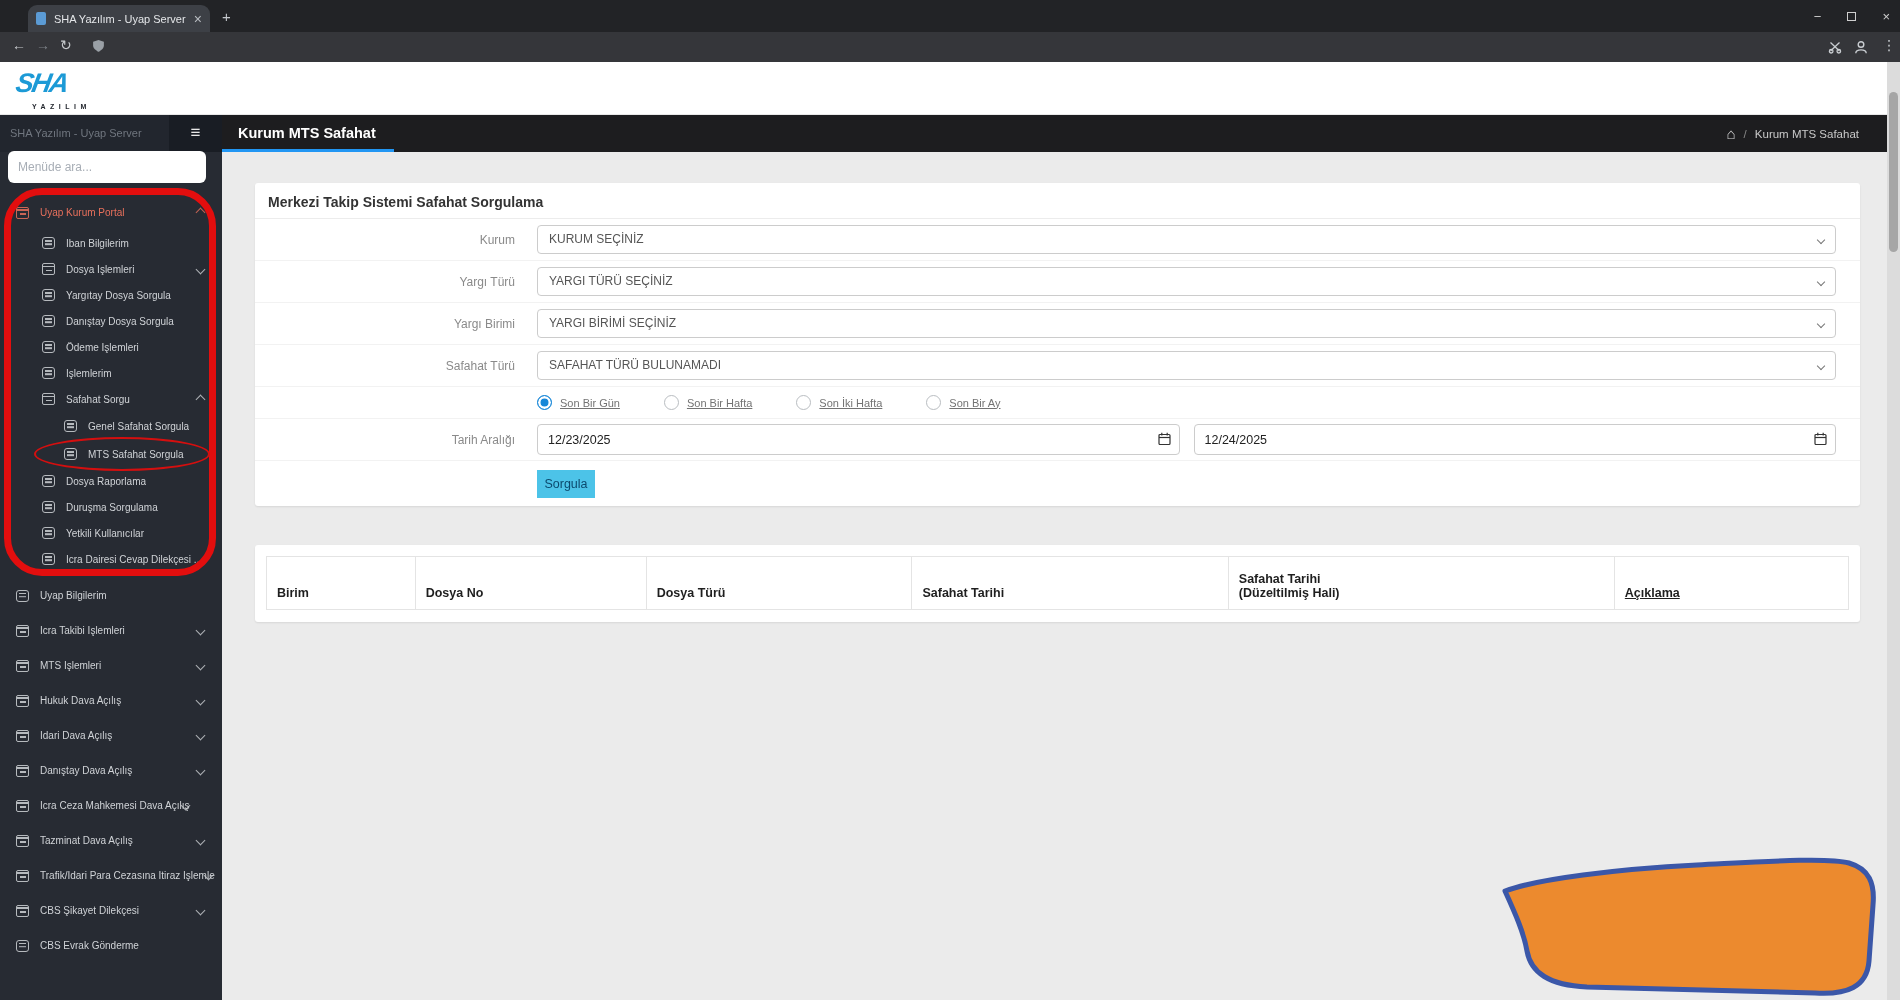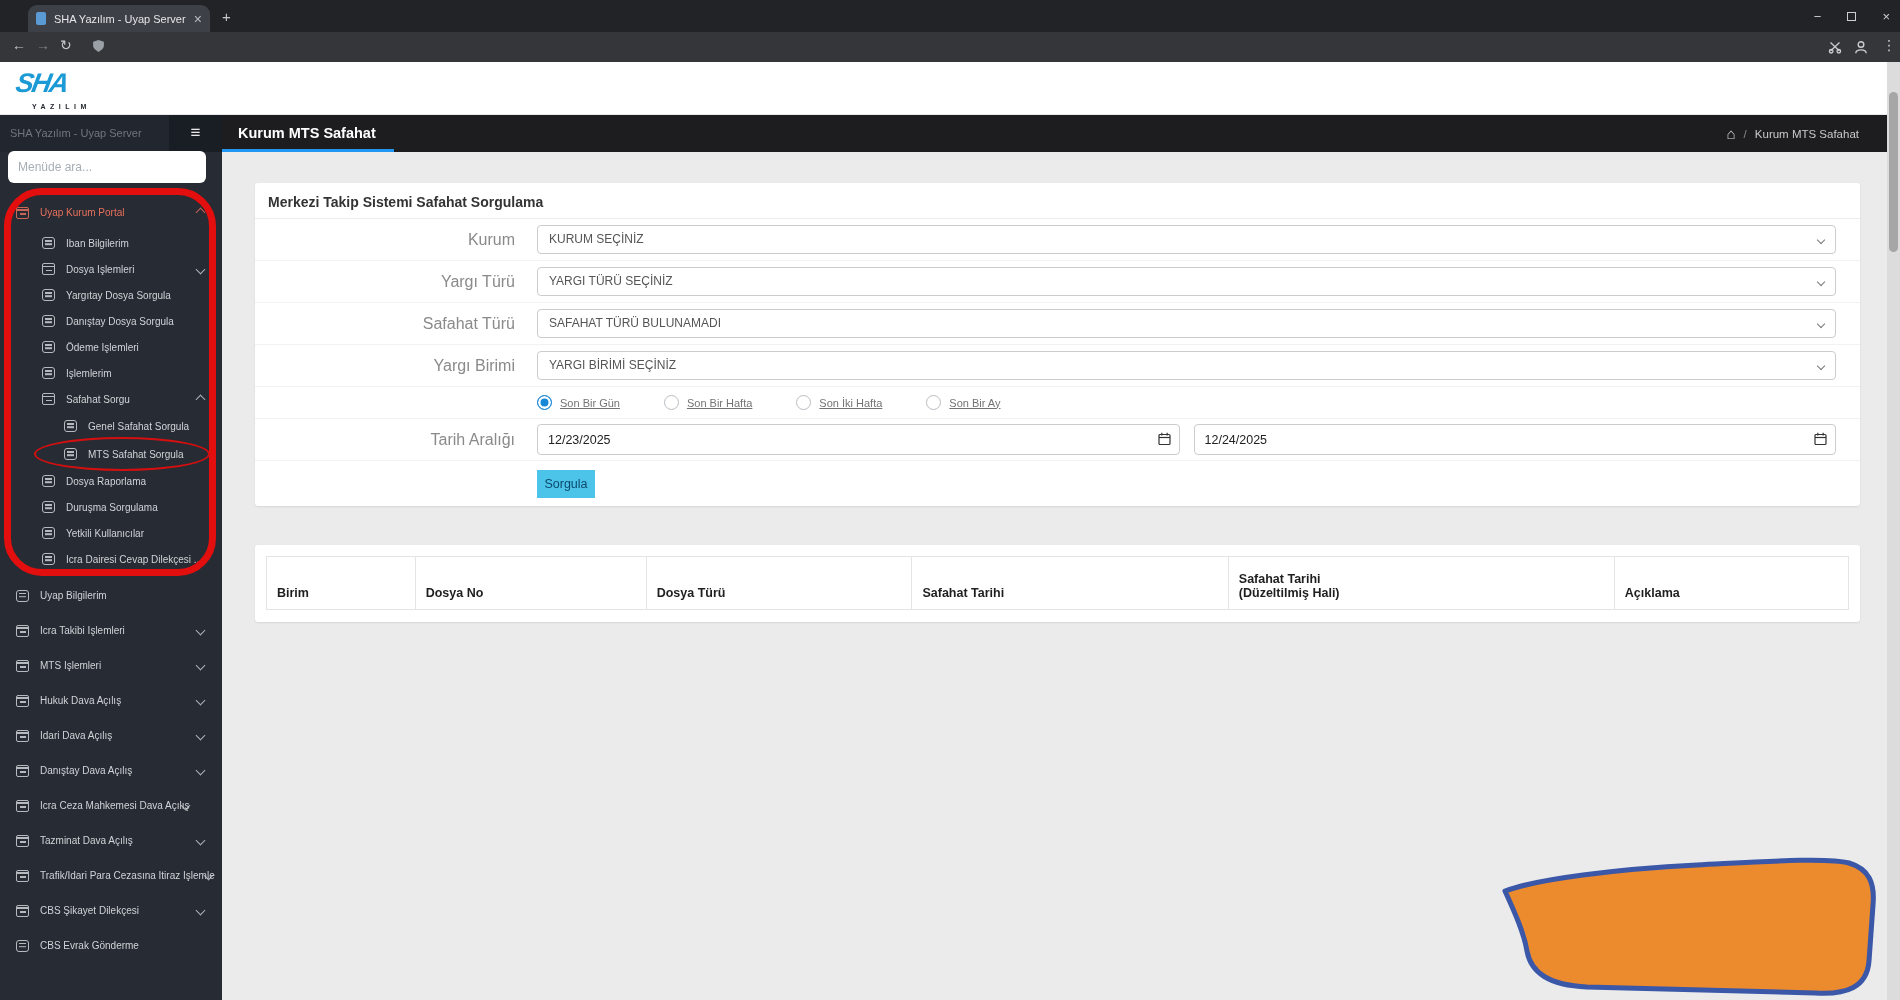--- a/index.html
+++ b/index.html
@@ -76,39 +76,39 @@
   #ann-ellipse { position:absolute; left:34px; top:437px; width:176px; height:34px; border:2px solid #d40f0f; border-radius:50%; z-index:41; pointer-events:none; }
 
   
   #main { position:absolute; left:222px; top:152px; width:1665px; height:848px; background:#ebebeb; }
   .card { position:absolute; background:#fff; border-radius:3px; box-shadow:0 1px 2px rgba(0,0,0,.09); }
   #card1 { left:33px; top:31px; width:1605px; height:323px; }
   #ftitle { height:36px; line-height:38px; padding-left:13px; font-size:14px; font-weight:bold; color:#333; border-bottom:1px solid #ececec; }
   .frow { display:flex; align-items:center; height:42px; border-bottom:1px solid #f2f2f2; }
   .frow.radr { height:32px; }
   .frow.subr { height:45px; border-bottom:none; }
-  .flabel { width:282px; padding-right:22px; text-align:right; font-size:16px; color:#8a8a8a; flex:none;padding-left:20px; }
+  .flabel { width:282px; padding-right:22px; text-align:right; font-size:12px; color:#8a8a8a; flex:none;padding-left:20px; }
   .fctl { flex:1; margin-right:24px; position:relative; }
   .select { height:29px; line-height:27px; border:1px solid #ccc; border-radius:4px; padding-left:11px; font-size:12px; color:#555; background:#fff; cursor:pointer; position:relative; }
   .scaret { position:absolute; right:11px; top:11px; width:6px; height:6px; border-right:1.6px solid #777; border-bottom:1.6px solid #777; transform:rotate(45deg); }
   .radios { display:flex; align-items:center; }
   .ritem { display:flex; align-items:center; margin-right:44px; cursor:pointer; }
   .radio { width:15px; height:15px; border:1.5px solid #b9bdc1; border-radius:50%; background:#fff; margin-right:8px; flex:none; }
   .radio.checked { background:#1787d8; border-color:#1787d8; box-shadow:inset 0 0 0 2.5px #fff; }
   .rlab { font-size:11px; color:#737373;text-decoration:underline; }
   .dates { display:flex; gap:14px; }
   .dwrap { flex:1; position:relative; }
   .dinput { width:100%; height:31px; border:1px solid #ccc; border-radius:4px; padding:0 30px 0 10px; font-size:12.5px; color:#222; font-family:"Liberation Sans",sans-serif; outline:none; }
   .calic { position:absolute; right:9px; top:8px; }
   #sorgula { width:58px; height:28px; background:#4cc3e8; border:none; border-radius:0; color:#0c4a6e; font-size:12.5px; font-family:"Liberation Sans",sans-serif; cursor:pointer; }
 
   #card2 { left:33px; top:393px; width:1605px; height:77px; padding:11px; }
   table.rtable { width:100%; border-collapse:collapse; }
   table.rtable th { border:1px solid #e4e4e4; height:53px; vertical-align:bottom; text-align:left; padding:6px 10px 9px 10px; font-size:12.5px; color:#1f1f1f; font-weight:bold; }
-  .c1{width:9.4%;} .c2{width:14.6%;} .c3{width:16.8%;} .c4{width:20%;} .c5{width:24.4%;} .c6{width:14.8%;}
+  .c1{width:9.4%;} .c2{width:14.6%;} .c3{width:16.8%;} .c4{width:20%;} .c5{width:24.4%;} .c6{width:14.8%;text-decoration:underline;}
 
   
   #callout { position:absolute; left:1497px; top:853px; width:382px; height:147px; z-index:30; }
   #callout-text { position:absolute; left:70px; top:40px; width:250px; text-align:center; color:#fff; font-size:17.5px; font-weight:bold; line-height:1.35; }
 
   
   #scrolltrack { position:absolute; left:1887px; top:62px; width:13px; height:938px; background:#dcdcdc; }
   #scrollthumb { position:absolute; left:2px; top:30px; width:9px; height:160px; background:#a6a6a6; border-radius:5px; cursor:pointer; }
 
   svg { display:block; }
@@ -380,29 +380,29 @@
           <div class="select"><span>KURUM SEÇİNİZ</span><span class="scaret"></span></div>
         </div>
     </div>
     <div class="frow">
       <div class="flabel">Yargı Türü</div>
       <div class="fctl">
           <div class="select"><span>YARGI TÜRÜ SEÇİNİZ</span><span class="scaret"></span></div>
         </div>
     </div>
     <div class="frow">
+      <div class="flabel">Yargı Birimi</div>
+      <div class="fctl">
+          <div class="select"><span>YARGI BİRİMİ SEÇİNİZ</span><span class="scaret"></span></div>
+        </div>
+    </div>
+    <div class="frow">
       <div class="flabel">Safahat Türü</div>
       <div class="fctl">
           <div class="select"><span>SAFAHAT TÜRÜ BULUNAMADI</span><span class="scaret"></span></div>
-        </div>
-    </div>
-    <div class="frow">
-      <div class="flabel">Yargı Birimi</div>
-      <div class="fctl">
-          <div class="select"><span>YARGI BİRİMİ SEÇİNİZ</span><span class="scaret"></span></div>
         </div>
     </div>
 
     <div class="frow radr">
       <div class="flabel"></div>
       <div class="fctl radios">
         <span class="ritem">
             <span class="radio checked"></span>
             <span class="rlab">Son Bir Gün</span>
           </span>

